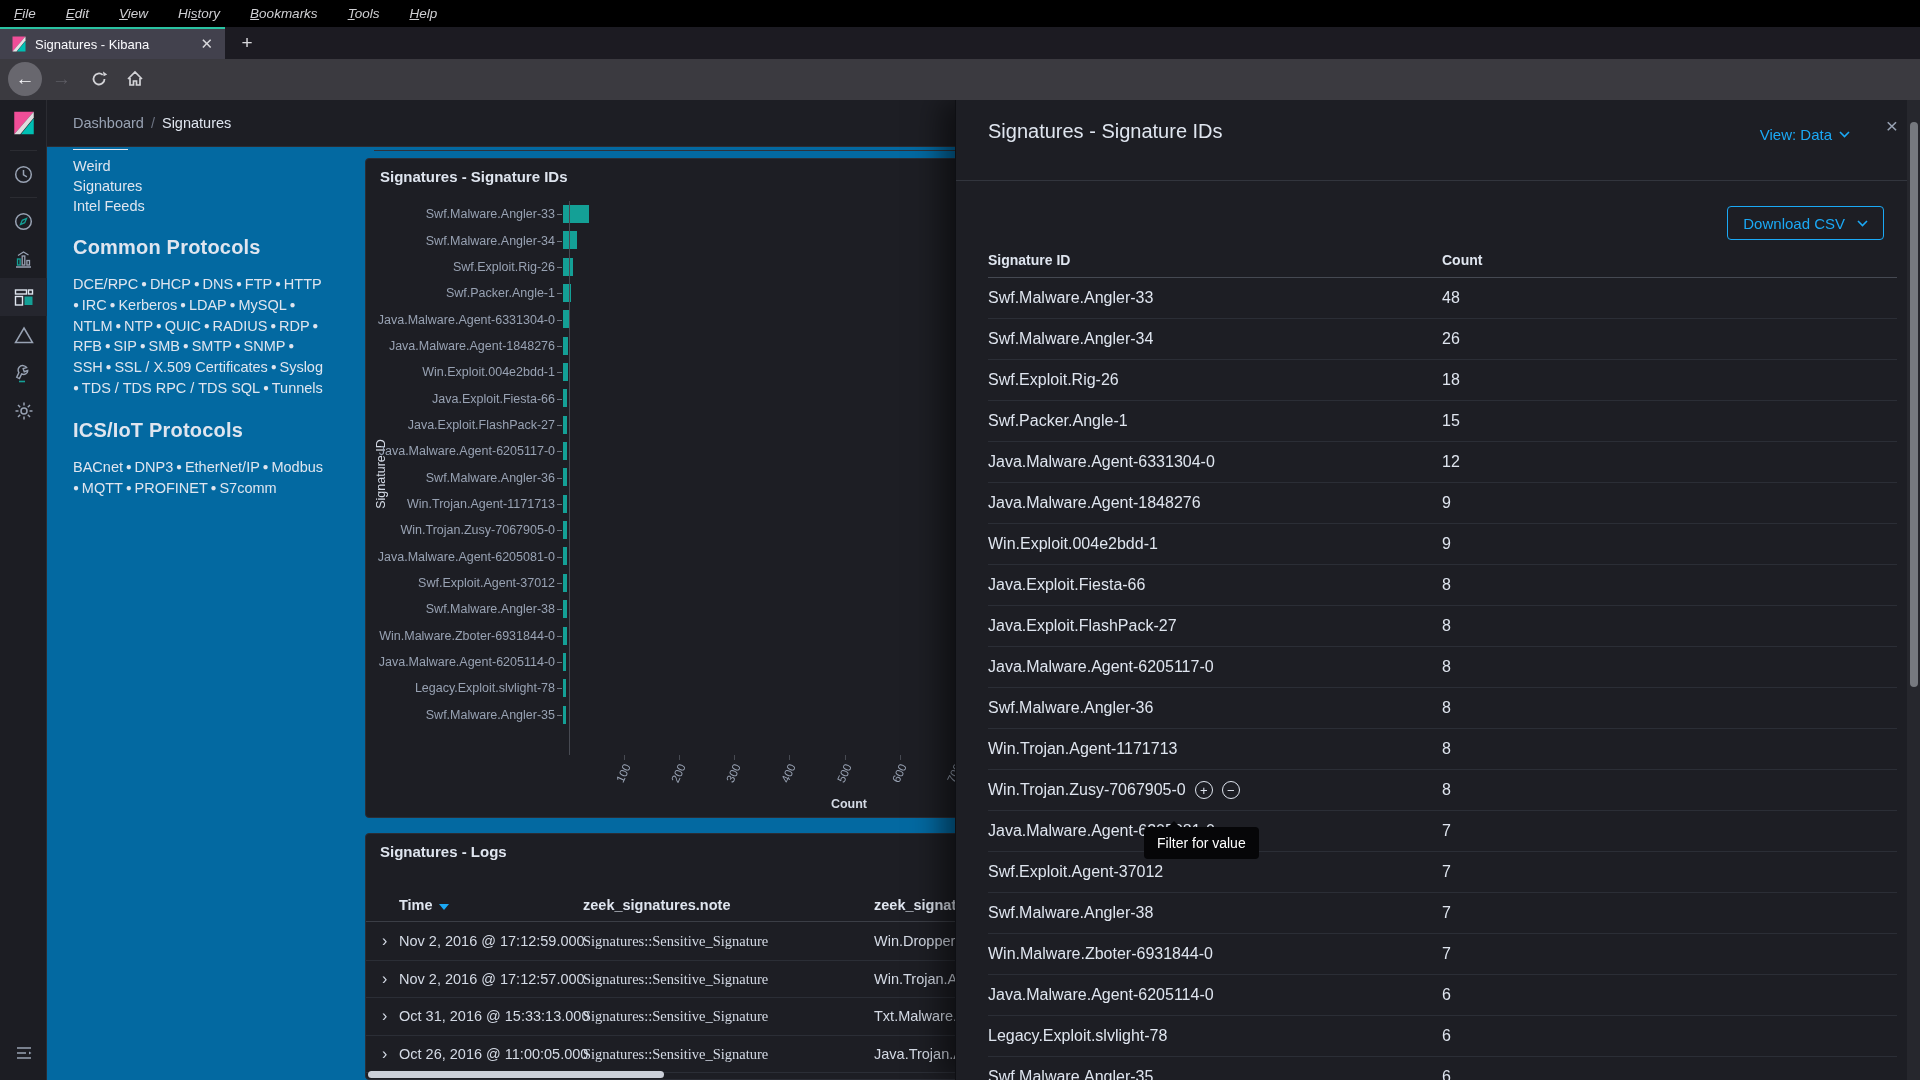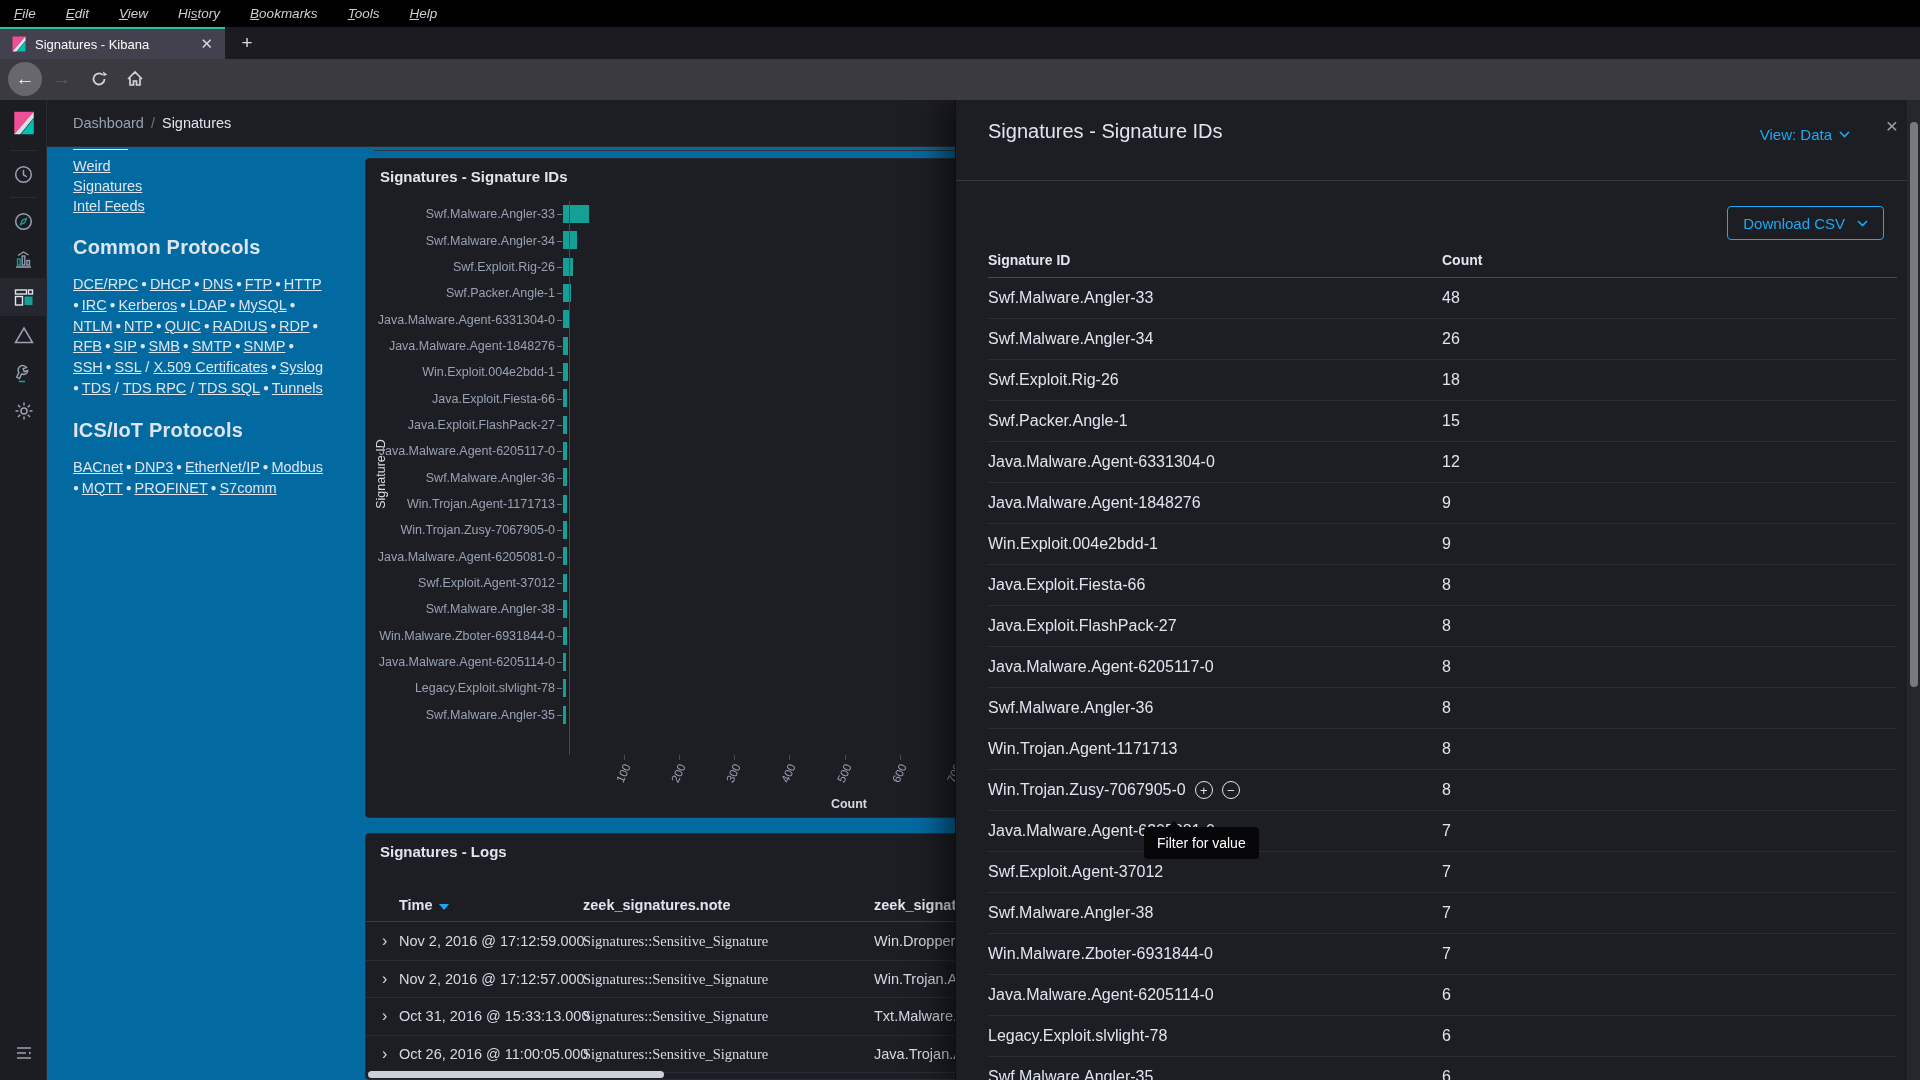--- a/index.html
+++ b/index.html
@@ -59,24 +59,24 @@
 
   .kheader { position:absolute; left:47px; top:0; width:1873px; height:47px; background:#1d1e24;
              border-bottom:1px solid #2b2c32; display:flex; align-items:center; padding-left:26px; font-size:14.5px; }
   .crumb-root { color:#98a2b3; }
   .crumb-sep { color:#6b7280; padding:0 7px; }
   .crumb-page { color:#dfe5ef; }
 
   
   .links-panel { position:absolute; left:73px; top:44px; width:300px; font-size:14.5px; color:#dfe5ef; }
   .link-stub { width:55px; border-bottom:1px solid #dfe5ef; height:6px; margin-bottom:6px; }
-  .toplink { display:table; color:#dfe5ef; text-decoration:underline; line-height:20px; cursor:pointer; }
+  .toplink { display:table; color:#dfe5ef; line-height:20px; cursor:pointer; }
   .links-panel h2 { font-size:20px; font-weight:700; margin:20px 0 15px; color:#dfe5ef; letter-spacing:.2px; }
   .pline { line-height:19.8px; white-space:nowrap; }
-  .plink { text-decoration:underline; cursor:pointer; }
+  .plink { cursor:pointer; }
   .psep  { }
   .psep-b { font-size:10px; vertical-align:2px; }
 
   
   .panel-cut-line { position:absolute; left:374px; top:50px; width:581px; height:1px; background:#30323a; }
   .kpanel { position:absolute; background:#1d1e24; border:1px solid #2b2d35; border-radius:4px; }
   .panel-title { position:absolute; left:14px; top:9px; font-size:15px; font-weight:700; color:#dfe5ef; }
 
   
   .chart-panel { left:365px; top:58px; width:780px; height:660px; }

